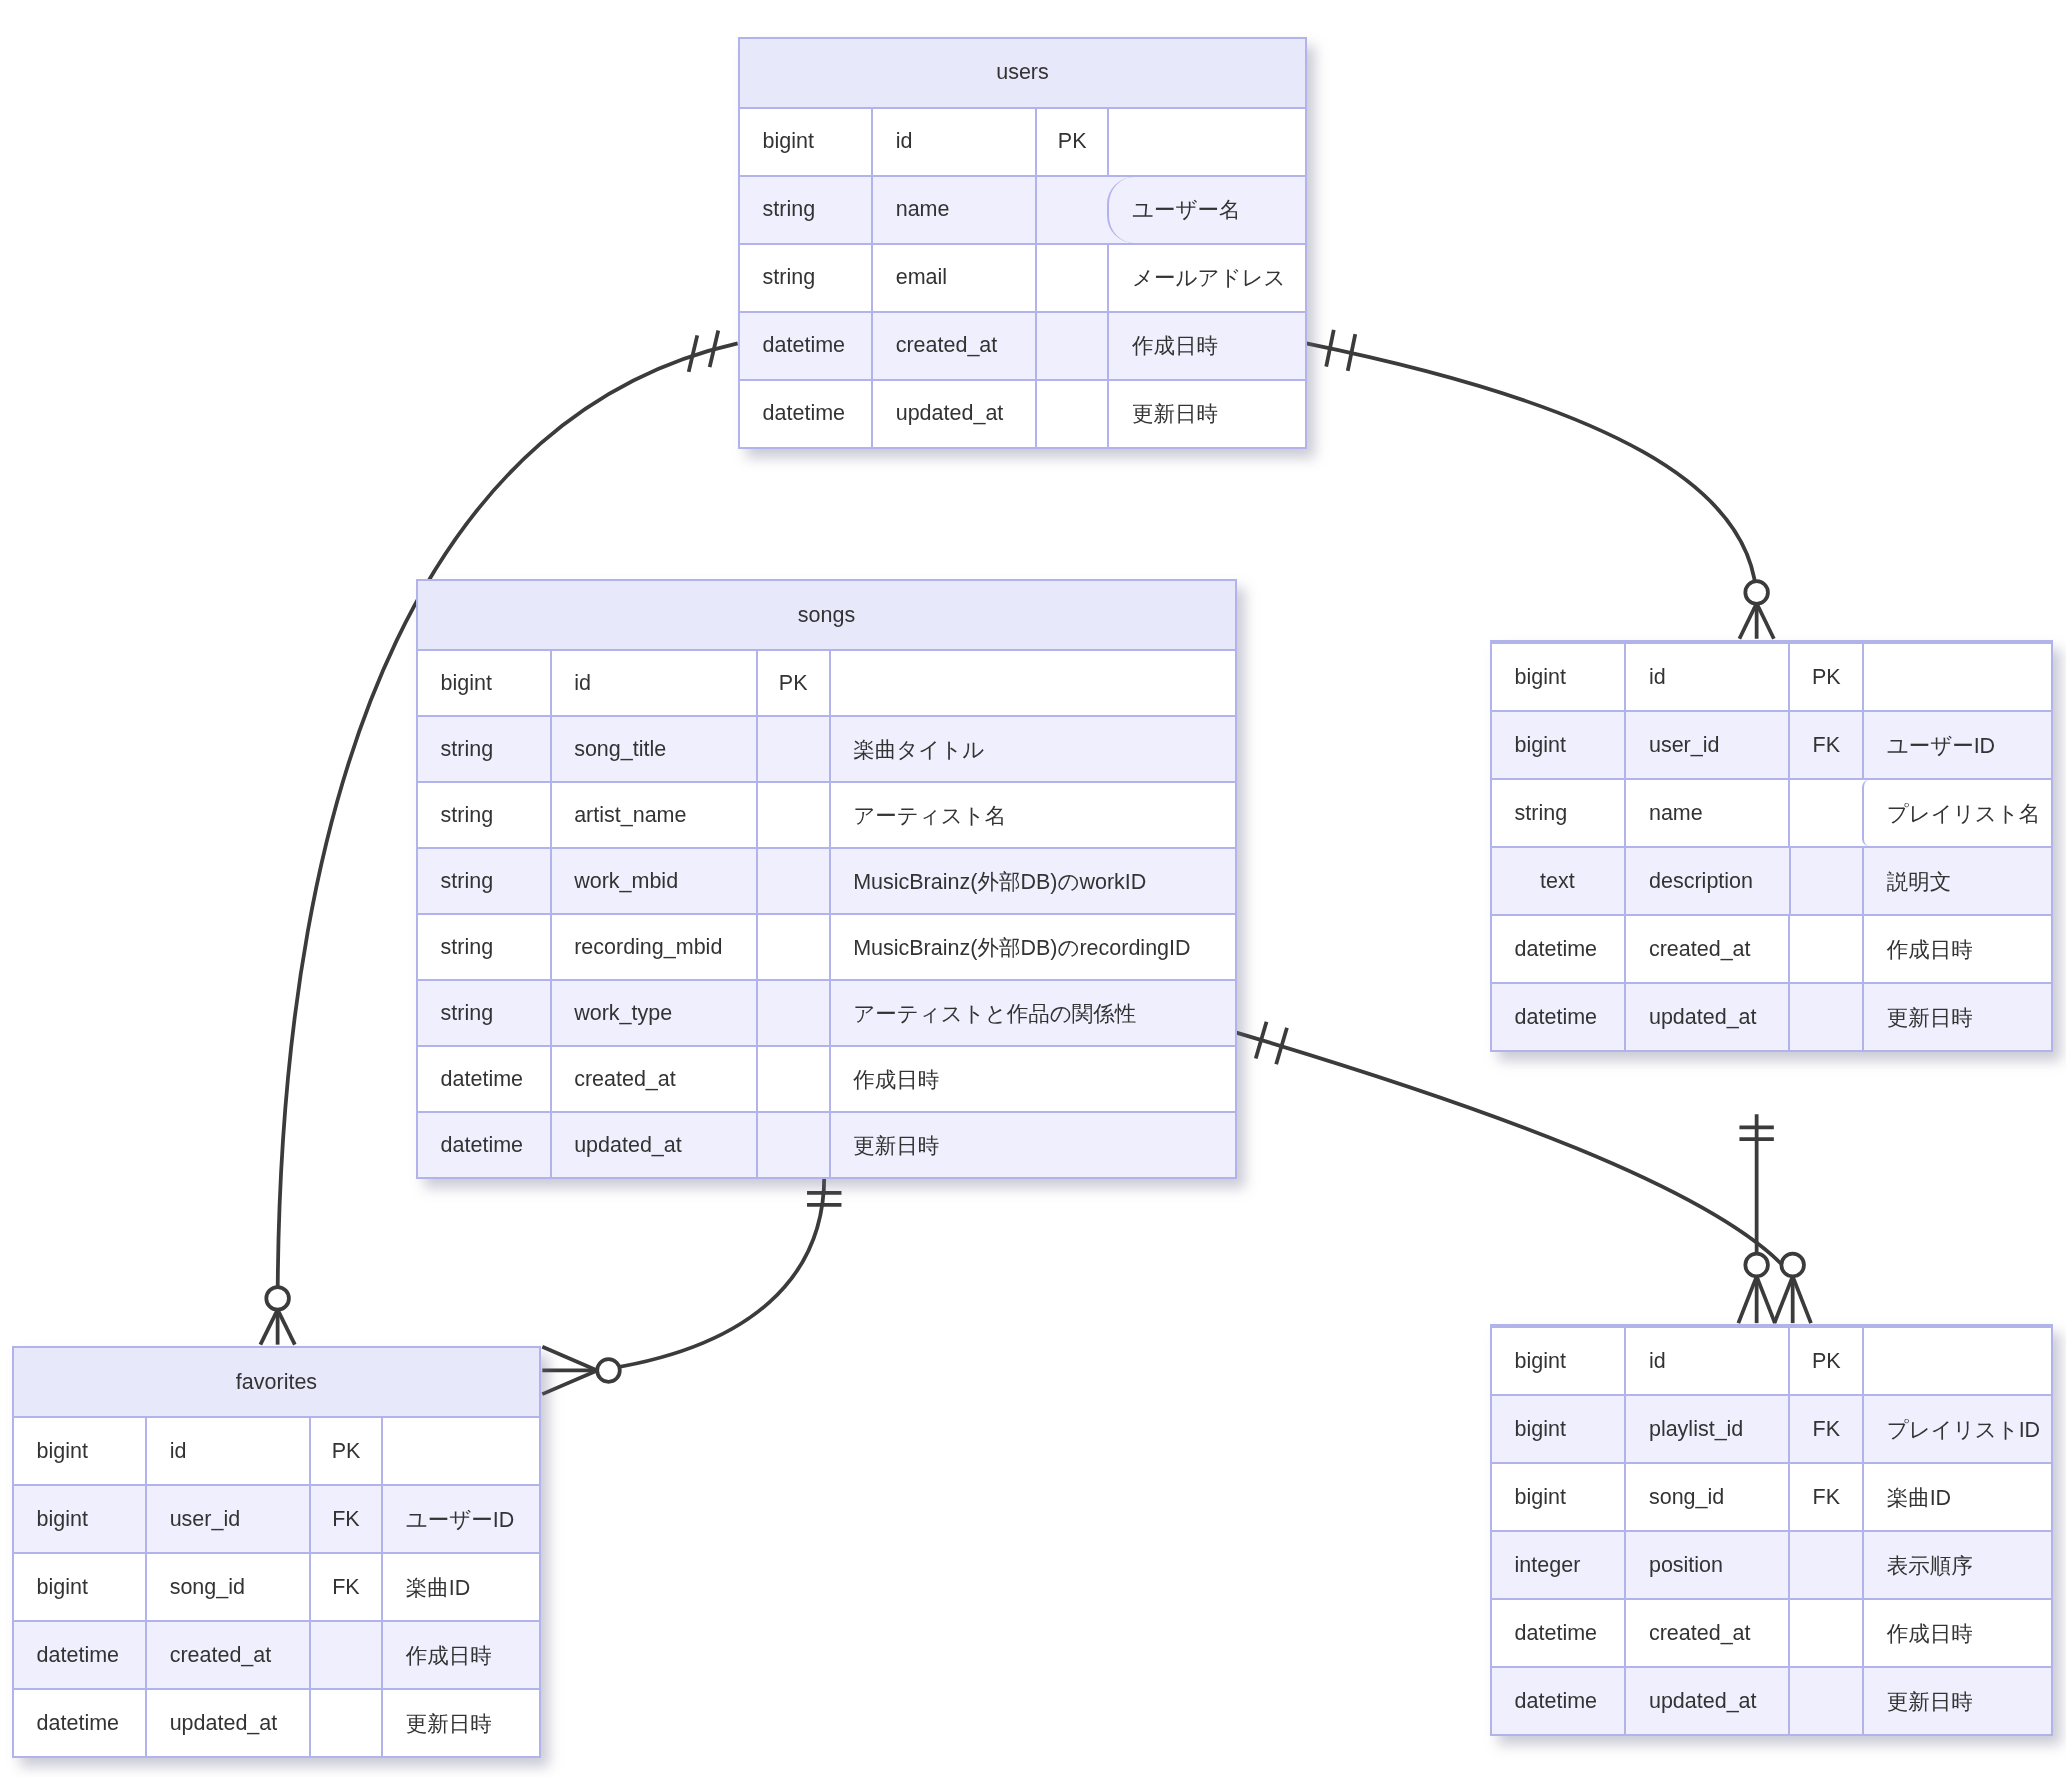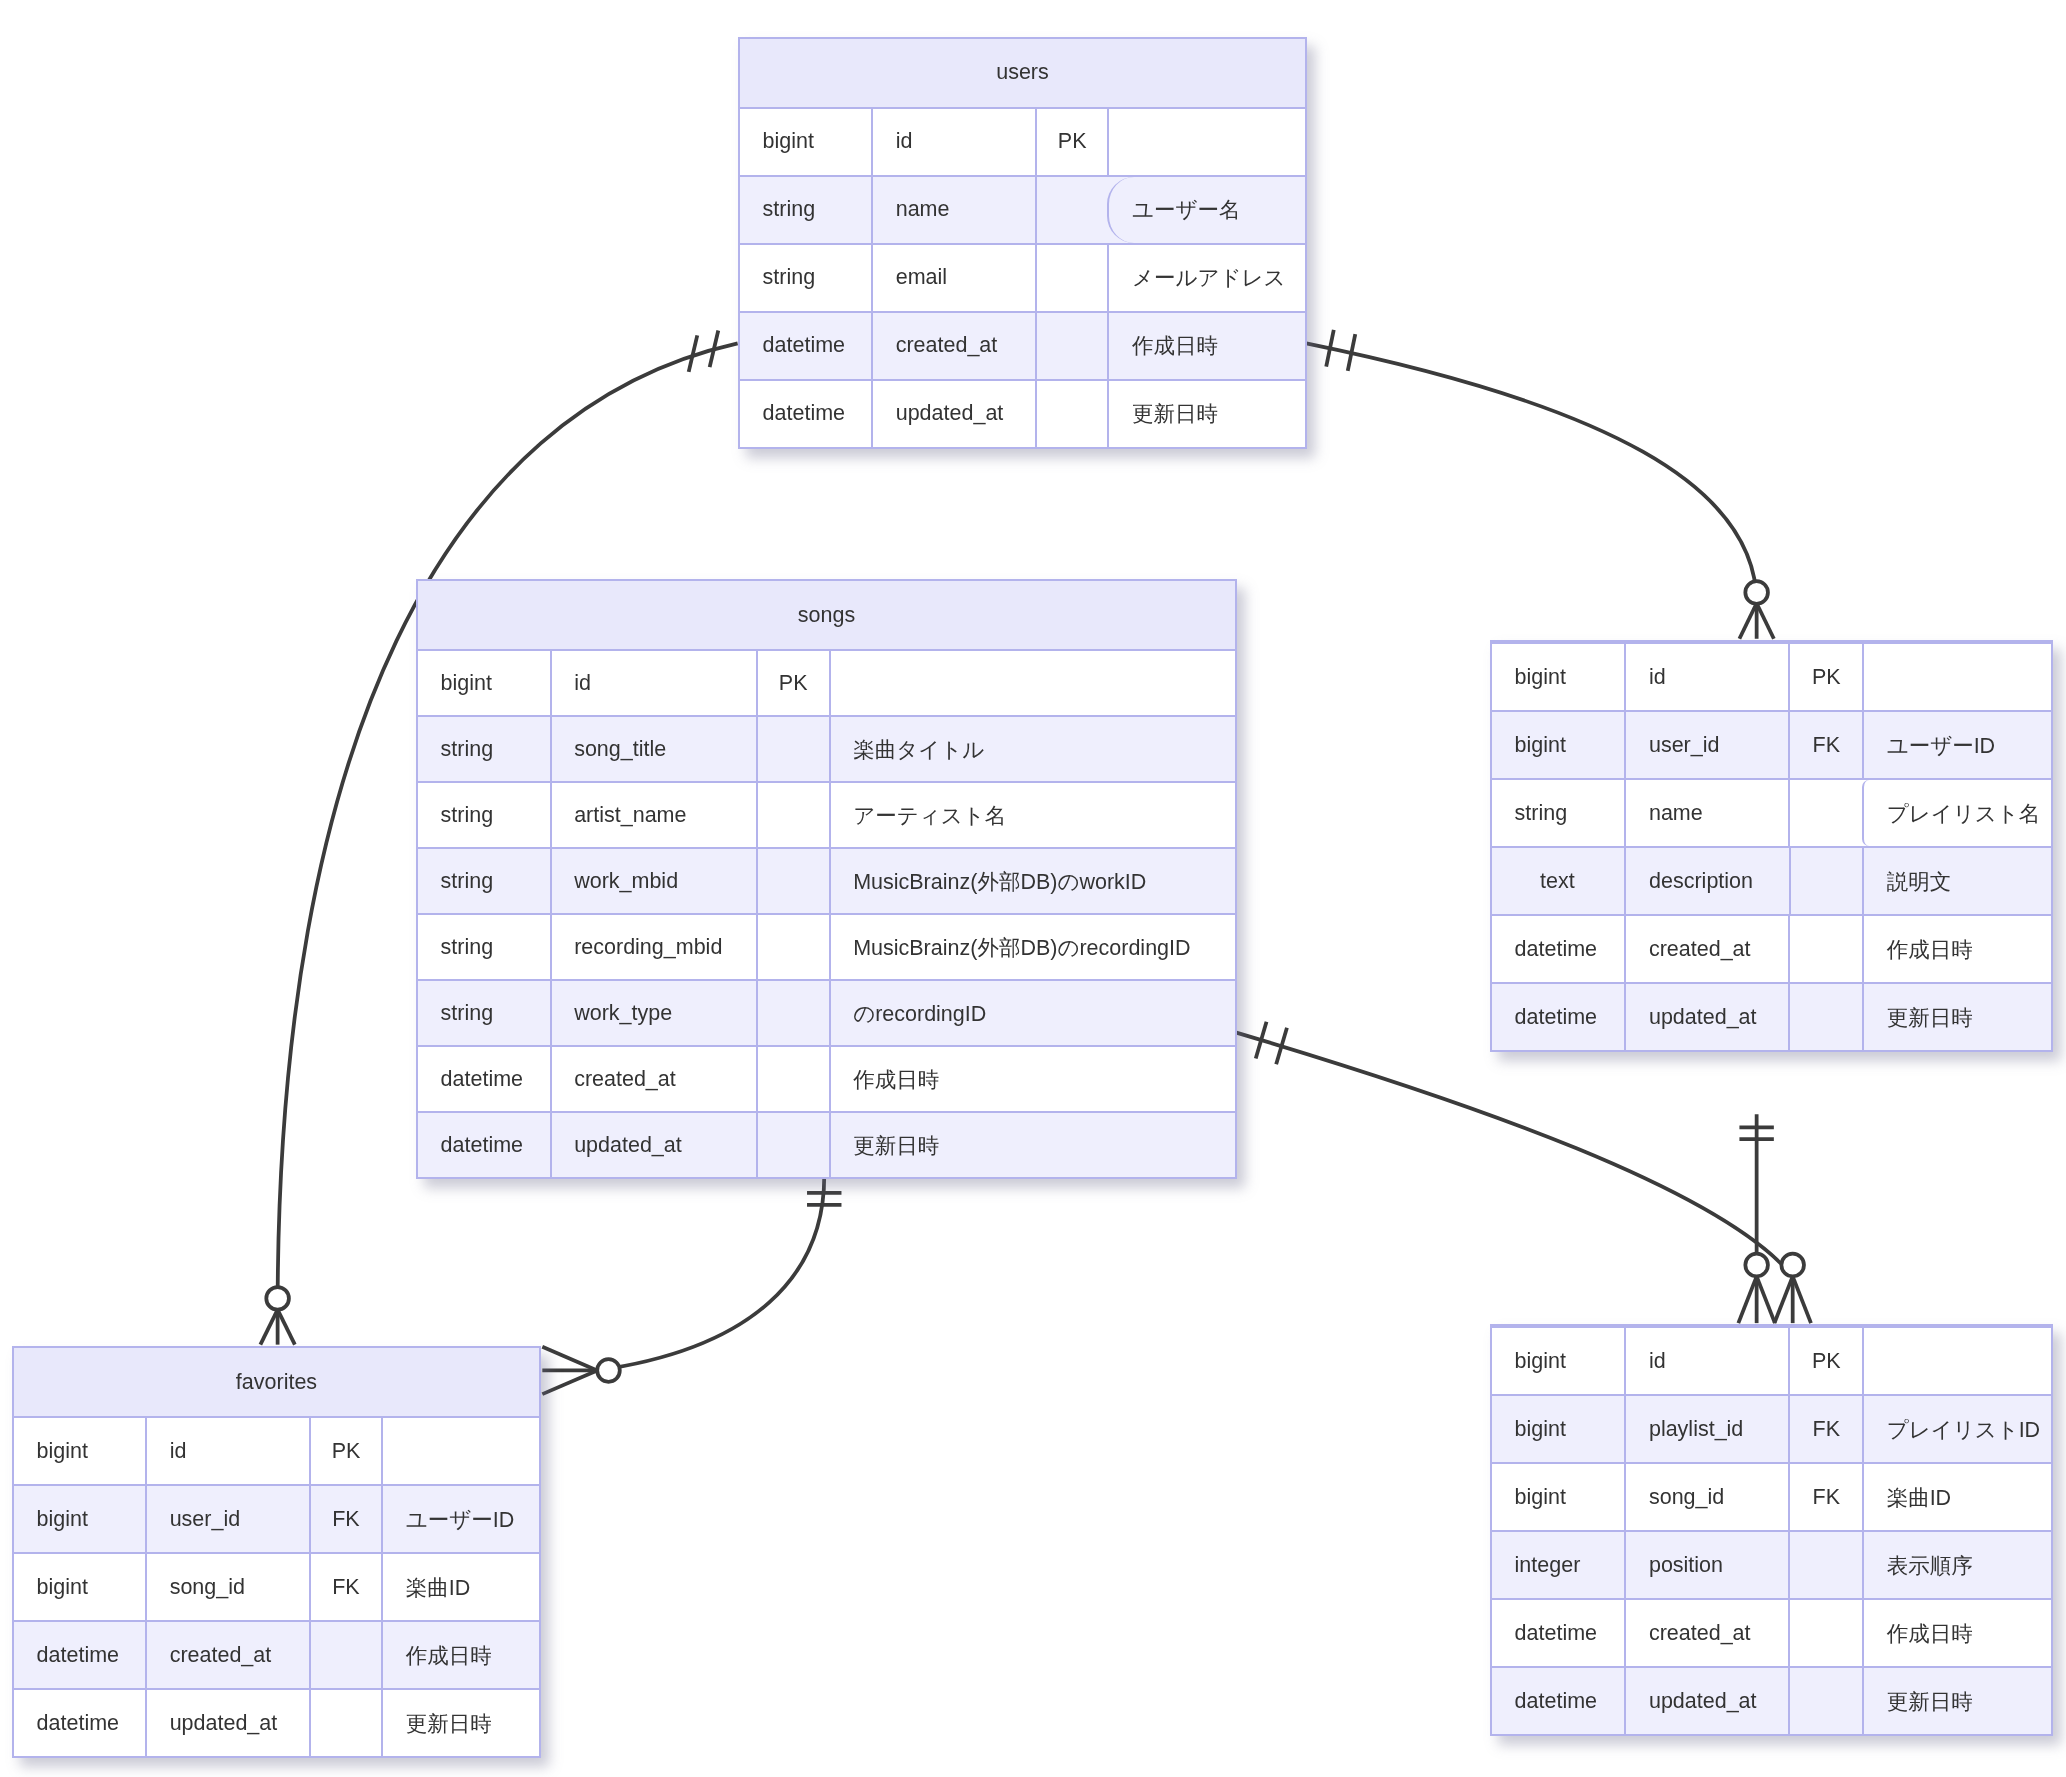--- a/index.html
+++ b/index.html
@@ -190,21 +190,21 @@
         <div class="row odd" style="height: 66px;">
     <div class="cell c1" style="width: 132px;">string</div>
     <div class="cell c2" style="width: 207px;">recording_mbid</div>
     <div class="cell c3" style="width: 73px;"></div>
     <div class="cell c4" style="width: 408px;">MusicBrainz(外部DB)のrecordingID</div>
   </div>
         <div class="row even" style="height: 66px;">
     <div class="cell c1" style="width: 132px;">string</div>
     <div class="cell c2" style="width: 207px;">work_type</div>
     <div class="cell c3" style="width: 73px;"></div>
-    <div class="cell c4" style="width: 408px;">のrecordingID</div>
+    <div class="cell c4" style="width: 408px;">アーティストと作品の関係性</div>
   </div>
         <div class="row odd" style="height: 66px;">
     <div class="cell c1" style="width: 132px;">datetime</div>
     <div class="cell c2" style="width: 207px;">created_at</div>
     <div class="cell c3" style="width: 73px;"></div>
     <div class="cell c4" style="width: 408px;">作成日時</div>
   </div>
         <div class="row even" style="height: 66px;">
     <div class="cell c1" style="width: 132px;">datetime</div>
     <div class="cell c2" style="width: 207px;">updated_at</div>

